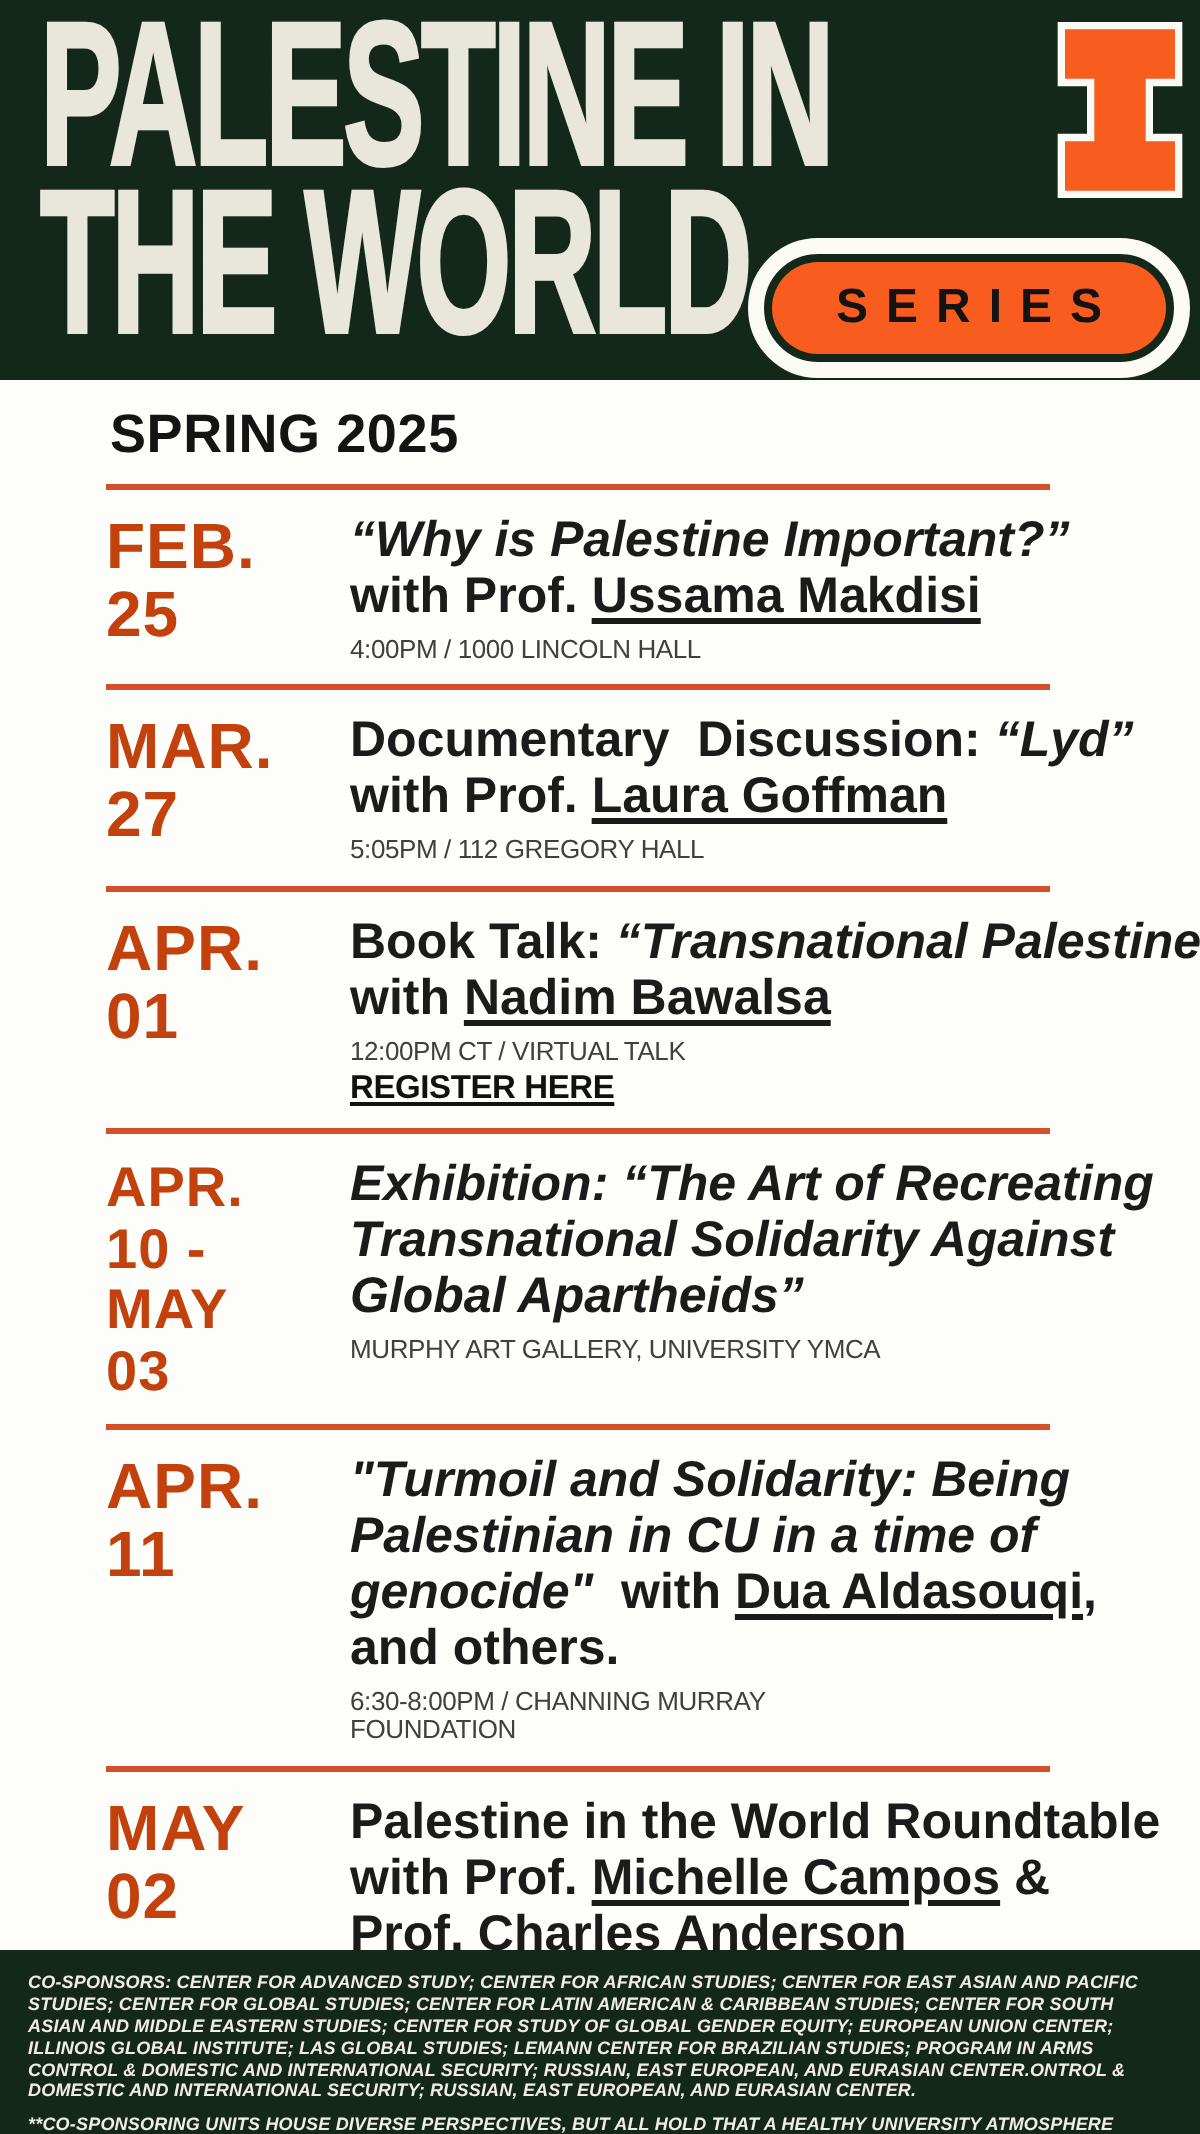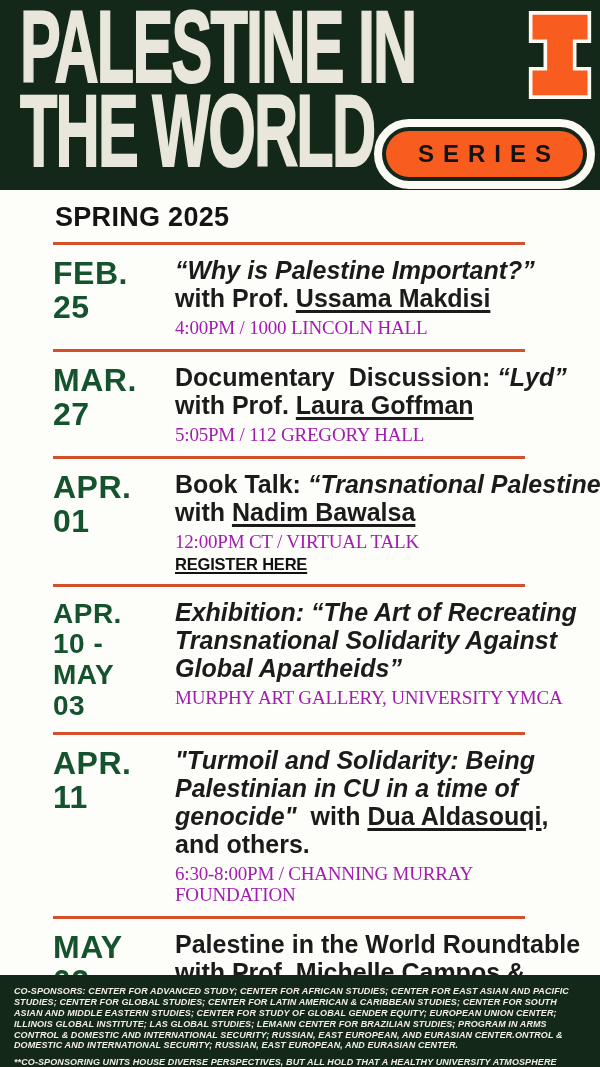--- a/index.html
+++ b/index.html
@@ -63,21 +63,21 @@
     margin: 6px 0 9px 2px;
   }
   .event {
     display: flex;
     border-top: 3px solid #D4502B;
     padding: 10px 0 10px;
     width: 472px;
   }
   .date {
     flex: none; width: 122px;
-    color: #14532d;
+    color: #c2410c;
     font-weight: 700; font-size: 32px;
     line-height: 1.06; letter-spacing: 0.5px;
     white-space: pre-line;
     padding-top: 2px;
   }
   .date.compact { font-size: 28px; line-height: 1.1; }
   .details { flex: none; width: 420px; }
   .heading {
     font-size: 25px; font-weight: 700;
     line-height: 1.12; color: #1B1B1B;
@@ -85,25 +85,24 @@
   }
   .heading > div { white-space: pre; }
   .seg { white-space: pre; }
   .seg.it { font-style: italic; }
   .seg.bu {
     text-decoration: underline;
     text-decoration-thickness: 2.5px;
     text-underline-offset: 3px;
   }
   .meta {
-    font-size: 19px; font-weight: 400;
-    line-height: 1.1; color: #a21caf;
+    font-size: 13px; font-weight: 400;
+    line-height: 1.1; color: #404040;
     letter-spacing: -0.2px;
     white-space: pre-wrap;
-    font-family: Liberation Serif, serif;
   }
   .register {
     display: inline-block;
     margin-top: 2px;
     font-size: 16.5px; font-weight: 700;
     color: #111;
     text-decoration: underline;
     text-decoration-thickness: 2px;
     text-underline-offset: 2px;
     letter-spacing: -0.2px;

